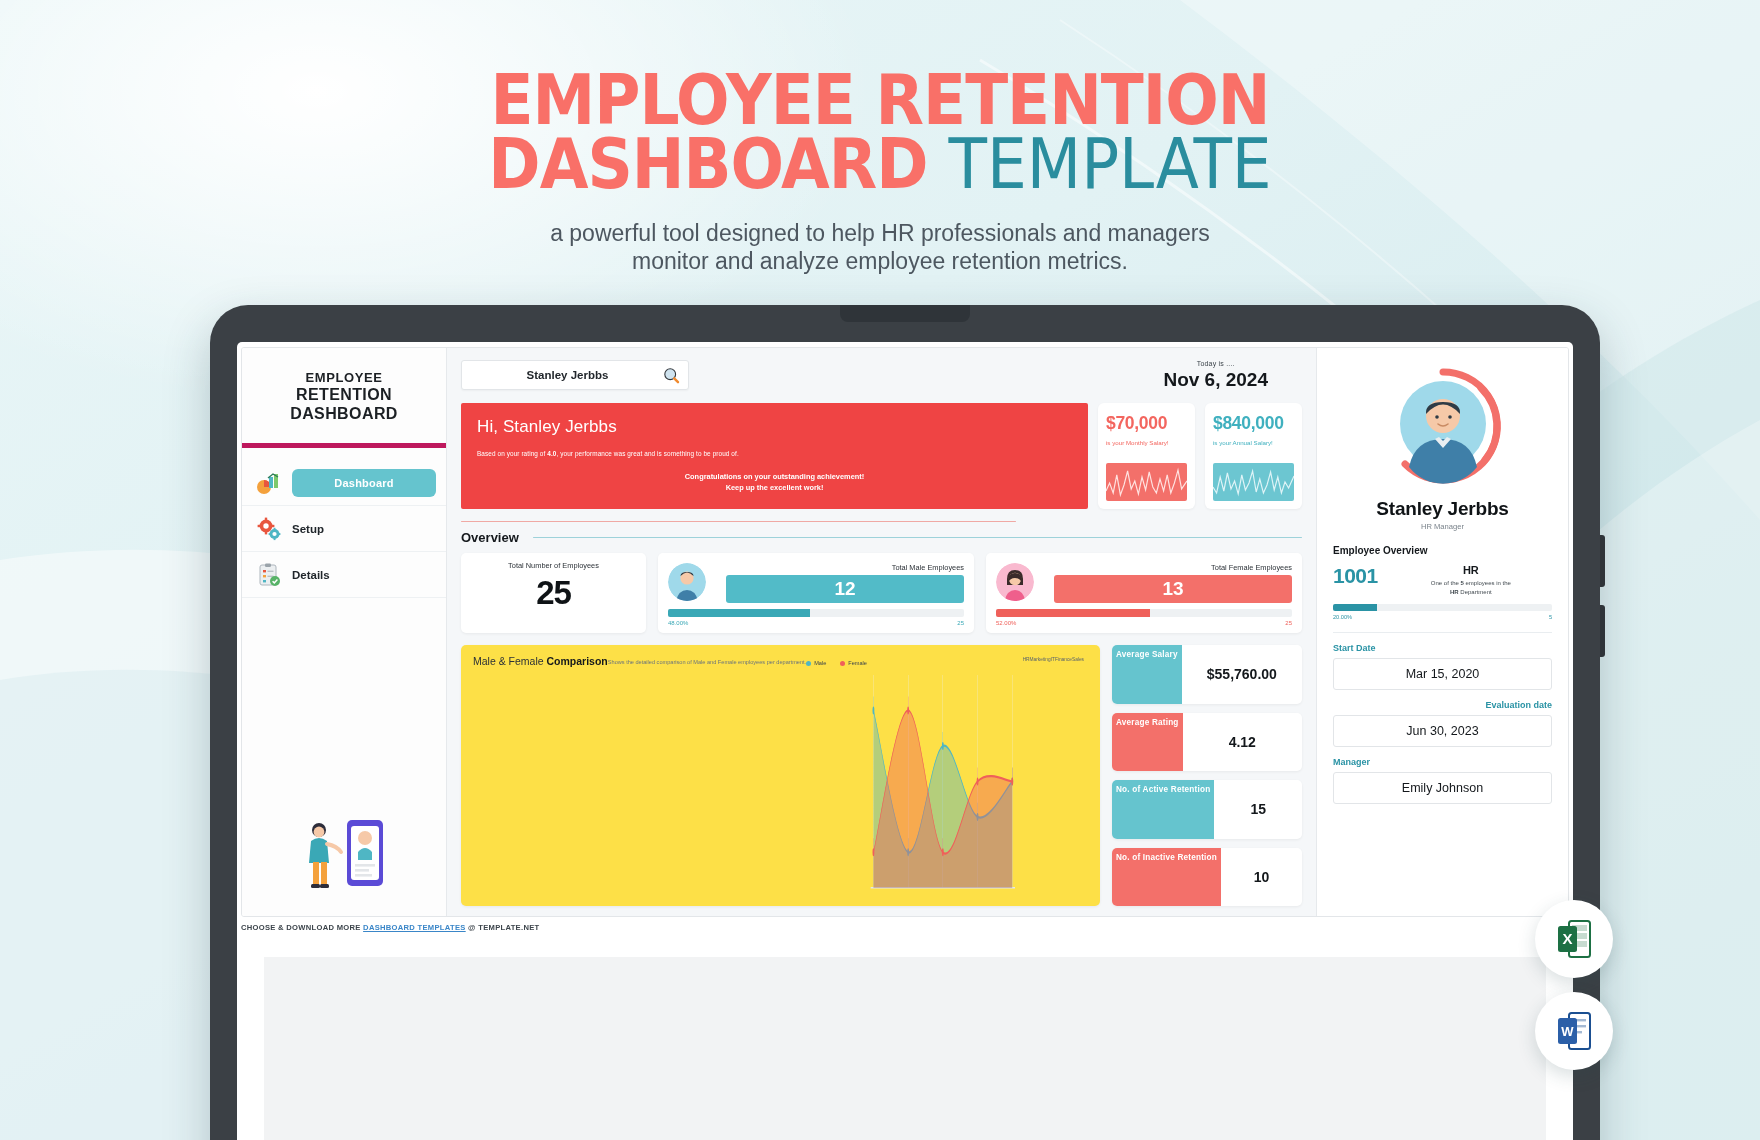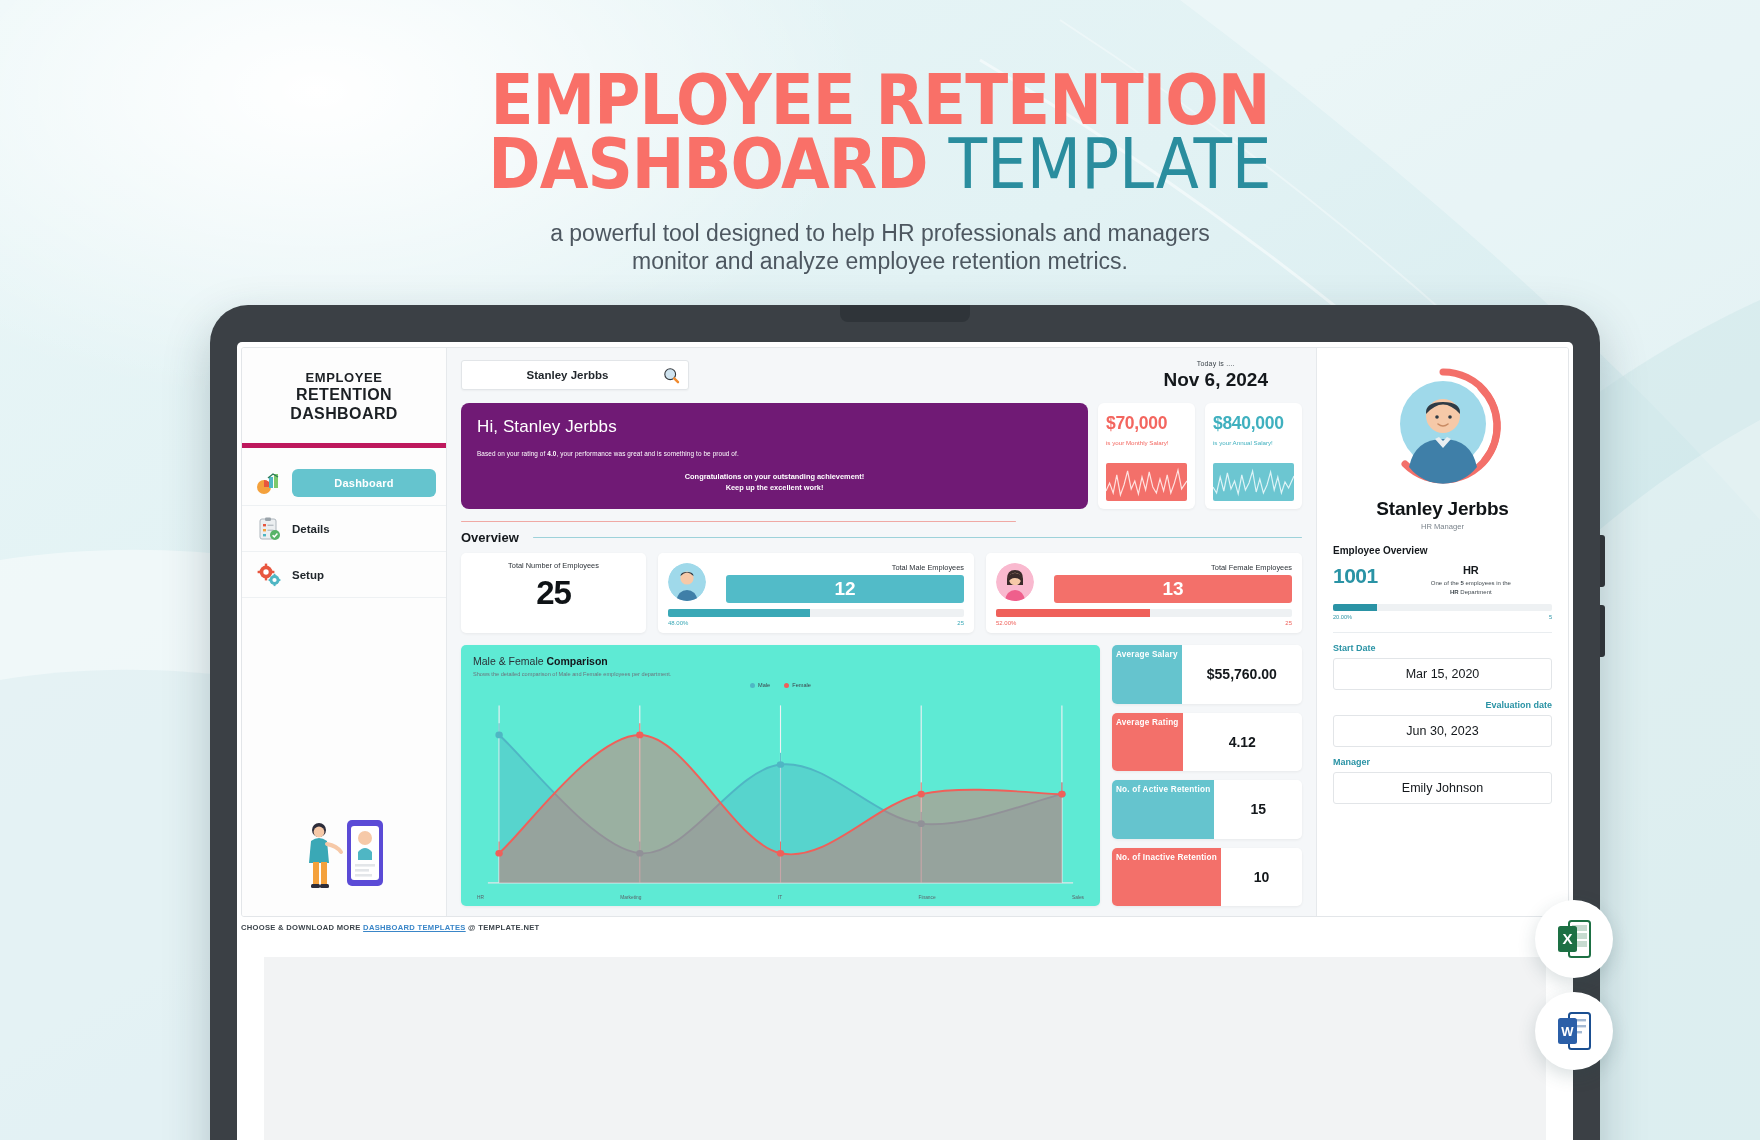--- a/index.html
+++ b/index.html
@@ -143,22 +143,22 @@
   .search-val { flex: 1; text-align: center; font-size: 11.5px; font-weight: 600; color: #22272c; }
   .search-ico { width: 17px; height: 17px; flex: none; }
 
   .datebox { margin-left: auto; text-align: center; padding-right: 34px; }
   .today { font-size: 7px; color: #3c444b; letter-spacing:.2px; }
   .bigdate { font-size: 19px; font-weight: 800; color: #14181c; margin-top: 2px; }
 
   .row-hero { display: flex; gap: 10px; margin-top: 12px; align-items: stretch; }
   .hero {
     flex: 1 1 auto; width: 320px;
-    background: #701a75; color: #fff;
-    border-radius: 8px; padding: 14px 16px 15px;
+    background: #ef4444; color: #fff;
+    border-radius: 2px; padding: 14px 16px 15px;
   }
   .hero h3 { font-size: 17px; font-weight: 500; letter-spacing: .1px; }
   .hero .p1 { font-size: 6.4px; margin-top: 12px; line-height: 1.5; letter-spacing:.1px;}
   .hero .p1 b { font-weight: 800; }
   .hero .p2 { font-size: 7.4px; font-weight: 700; margin-top: 12px; text-align: center; line-height: 1.55; }
 
   .kpi {
     width: 97px; flex: none;
     background: #fff; border-radius: 6px;
     padding: 10px 8px 8px; 
@@ -201,21 +201,21 @@
   .num-red  { background: #f3706a; }
   .bar-outer { margin-top: 6px; height: 8px; background: #eef1f3; border-radius: 2px; overflow: hidden; }
   .bar-fill-teal { height: 100%; background: #3aa8b6; }
   .bar-fill-red  { height: 100%; background: #ef605a; }
   .bar-foot { display: flex; justify-content: space-between; font-size: 6px; margin-top: 3px; }
   .foot-teal { color: #3aa8b6; }
   .foot-red  { color: #ef605a; }
 
   
   .row-bottom { display: flex; gap: 12px; margin-top: 12px; flex: 1; min-height: 0; }
-  .chart-card { flex: 1; background:#5eead4; border-radius:5px; box-shadow:0 1px 3px rgba(0,0,0,.06); padding: 10px 12px 6px; display:flex; flex-direction:column; min-width:0;}
+  .chart-card { flex: 1; background:#fde047; border-radius:5px; box-shadow:0 1px 3px rgba(0,0,0,.06); padding: 10px 12px 6px; display:flex; flex-direction:row; min-width:0;}
   .chart-title { font-size: 10.5px; color:#2b3137; }
   .chart-title b { font-weight: 800; color:#14181c;}
   .chart-sub { font-size: 5.6px; color: #6b747c; margin-top: 4px; }
   .legend { display:flex; justify-content:center; gap: 14px; margin-top: 5px; font-size: 5.6px; color:#3c444b; }
   .legend span.dot { display:inline-block; width:5px; height:5px; border-radius:50%; margin-right: 3px; vertical-align: middle;}
   .dot-teal{ background:#4fb6c4;} .dot-red{ background:#ef605a;}
   .plot { flex: 1; margin-top: 4px; position: relative; min-height: 0; }
   .plot svg { width: 100%; height: 100%; display:block; }
   .xaxis { display:flex; justify-content:space-between; font-size: 4.8px; color:#5a636b; padding: 2px 4px 0; }
 
@@ -320,37 +320,20 @@
             <span class="nav-ico">
               <svg viewBox="0 0 26 26" width="26" height="26">
                 <circle cx="8" cy="17" r="7" fill="#f4a13c"></circle>
                 <path d="M8 10 A7 7 0 0 1 15 17 L8 17 Z" fill="#e8563f"></path>
                 <rect x="13" y="7" width="4" height="11" fill="#4fb6c4"></rect>
                 <rect x="18" y="4" width="4" height="14" fill="#7fc96b"></rect>
                 <path d="M12 8 L17 4 L22 7" stroke="#2e7d5a" stroke-width="1.4" fill="none"></path>
               </svg>
             </span>
             <span class="nav-pill">Dashboard</span>
-          </div>
-
-          <div class="nav-item">
-            <span class="nav-ico">
-              <svg viewBox="0 0 26 26" width="26" height="26">
-                <rect x="4" y="3" width="16" height="20" rx="2" fill="#eceff1" stroke="#aeb6bd" stroke-width="1"></rect>
-                <rect x="9" y="1.5" width="6" height="3.4" rx="1.2" fill="#9aa3aa"></rect>
-                <rect x="7" y="8" width="3" height="2.4" fill="#e8563f"></rect>
-                <rect x="11.5" y="8.6" width="6" height="1.4" fill="#b9c0c6"></rect>
-                <rect x="7" y="13" width="3" height="2.4" fill="#f4a13c"></rect>
-                <rect x="11.5" y="13.6" width="6" height="1.4" fill="#b9c0c6"></rect>
-                <rect x="7" y="18" width="3" height="2.4" fill="#4fb6c4"></rect>
-                <circle cx="19" cy="19" r="5" fill="#58b368"></circle>
-                <path d="M16.6 19.2 l1.7 1.7 l3.1 -3.4" stroke="#fff" stroke-width="1.5" fill="none"></path>
-              </svg>
-            </span>
-            <span class="nav-label">Details</span>
           </div>
 
           <div class="nav-item">
             <span class="nav-ico">
               <svg viewBox="0 0 26 26" width="26" height="26">
                 <g fill="#e8563f">
                   <circle cx="10" cy="10" r="6.4"></circle>
                   <rect x="8.8" y="1.6" width="2.4" height="3.2"></rect>
                     <rect x="8.8" y="15.2" width="2.4" height="3.2"></rect>
                   <rect x="1.6" y="8.8" width="3.2" height="2.4"></rect>
@@ -361,20 +344,37 @@
                   <circle cx="18.5" cy="18" r="5"></circle>
                   <rect x="17.6" y="11.8" width="1.9" height="2.5"></rect>
                     <rect x="17.6" y="21.6" width="1.9" height="2.5"></rect>
                   <rect x="12.6" y="17.1" width="2.5" height="1.9"></rect>
                     <rect x="21.9" y="17.1" width="2.5" height="1.9"></rect>
                 </g>
                 <circle cx="18.5" cy="18" r="2.1" fill="#fff"></circle>
               </svg>
             </span>
             <span class="nav-label">Setup</span>
+          </div>
+
+          <div class="nav-item">
+            <span class="nav-ico">
+              <svg viewBox="0 0 26 26" width="26" height="26">
+                <rect x="4" y="3" width="16" height="20" rx="2" fill="#eceff1" stroke="#aeb6bd" stroke-width="1"></rect>
+                <rect x="9" y="1.5" width="6" height="3.4" rx="1.2" fill="#9aa3aa"></rect>
+                <rect x="7" y="8" width="3" height="2.4" fill="#e8563f"></rect>
+                <rect x="11.5" y="8.6" width="6" height="1.4" fill="#b9c0c6"></rect>
+                <rect x="7" y="13" width="3" height="2.4" fill="#f4a13c"></rect>
+                <rect x="11.5" y="13.6" width="6" height="1.4" fill="#b9c0c6"></rect>
+                <rect x="7" y="18" width="3" height="2.4" fill="#4fb6c4"></rect>
+                <circle cx="19" cy="19" r="5" fill="#58b368"></circle>
+                <path d="M16.6 19.2 l1.7 1.7 l3.1 -3.4" stroke="#fff" stroke-width="1.5" fill="none"></path>
+              </svg>
+            </span>
+            <span class="nav-label">Details</span>
           </div>
         </div>
 
         <div class="side-art">
           <svg width="110" height="90" viewBox="0 0 110 90">
             <rect x="58" y="12" width="36" height="66" rx="5" fill="#5b4bd6"></rect>
             <rect x="62" y="18" width="28" height="54" rx="3" fill="#ffffff"></rect>
             <circle cx="76" cy="30" r="7" fill="#f6c9a8"></circle>
             <path d="M69 44 q7 -8 14 0 l0 8 h-14 z" fill="#4fb6c4"></path>
             <rect x="66" y="56" width="20" height="2.6" fill="#e3e6e9"></rect>

